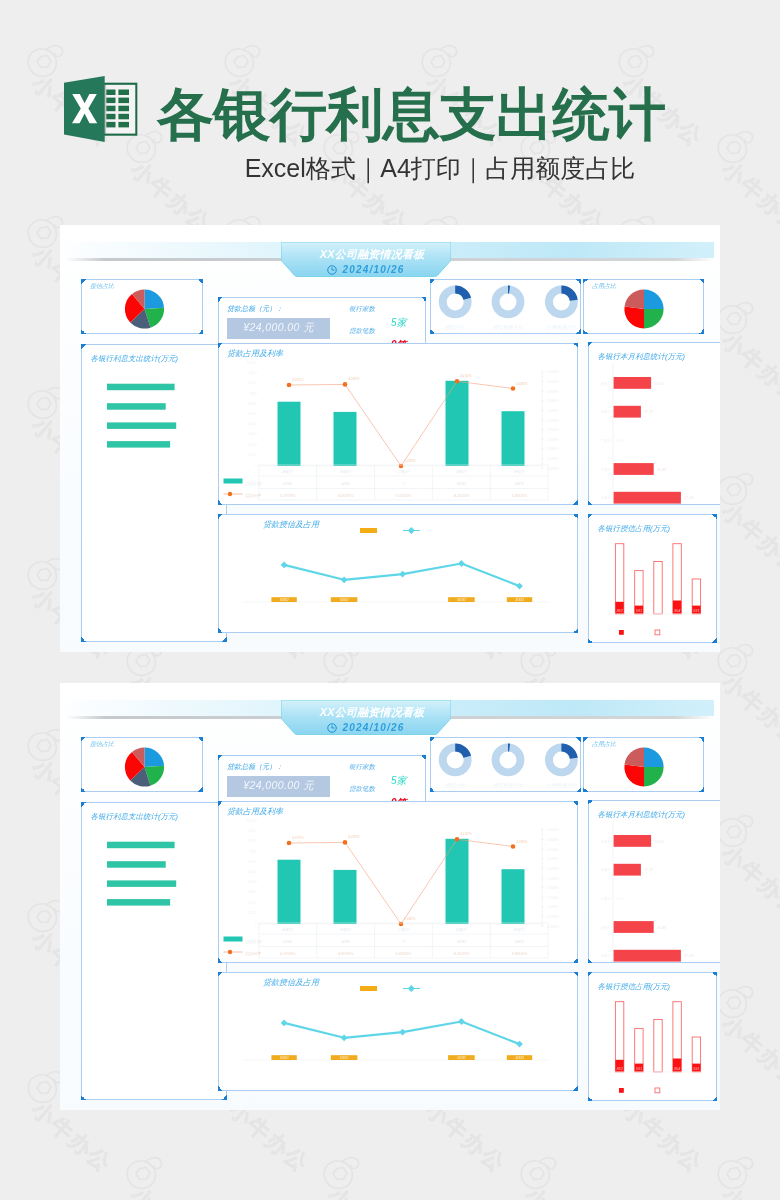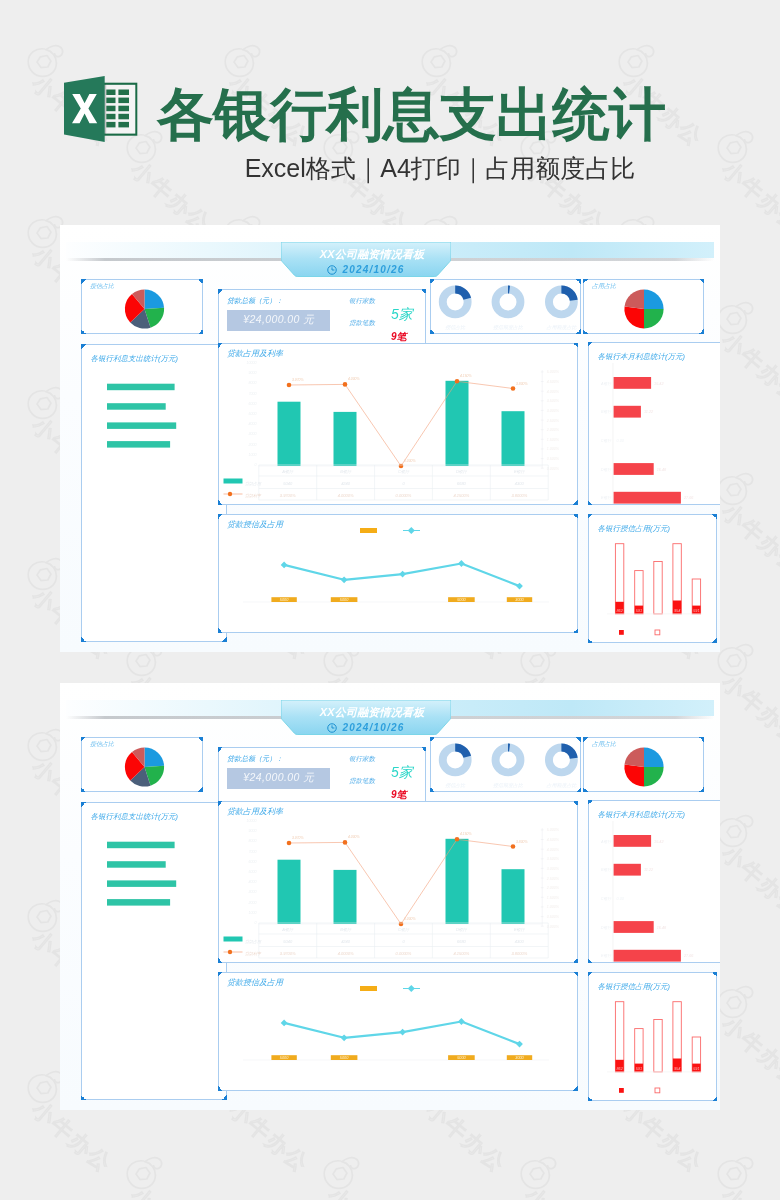--- a/index.html
+++ b/index.html
@@ -38,38 +38,38 @@
   .panel{position:absolute;background:#fff;border:1px solid #aacdf0;box-sizing:border-box;}
   .panel::before,.panel::after{content:"";position:absolute;width:8px;height:8px;}
   .cor{position:absolute;width:5px;height:5px;pointer-events:none;}
   .cor.tl{left:-1px;top:-1px;background:linear-gradient(135deg,#1a7fd4 50%,transparent 50%);}
   .cor.tr{right:-1px;top:-1px;background:linear-gradient(225deg,#1a7fd4 50%,transparent 50%);}
   .cor.bl{left:-1px;bottom:-1px;background:linear-gradient(45deg,#1a7fd4 50%,transparent 50%);}
   .cor.br{right:-1px;bottom:-1px;background:linear-gradient(315deg,#1a7fd4 50%,transparent 50%);}
   .ptitle{position:absolute;left:8px;top:2.5px;font-size:6px;line-height:7px;color:#68bcee;white-space:nowrap;}
   .ptitle.big{left:8.5px;top:5px;font-size:8px;line-height:9px;color:#3ea9e9;}
   .p-interest-out .ptitle.big,.p-interest-month .ptitle.big,.p-credit-used .ptitle.big{top:10px;font-size:7.5px;line-height:8.5px;}
-  .p-credit-line .ptitle.big{top:5px;}
+  .p-credit-line .ptitle.big{top:5px;margin-left:36px;}
 
   .p-pie-left{left:21px;top:54px;width:122px;height:55px;}
-  .p-kpi{left:157.5px;top:64px;width:208.5px;height:68px;}
+  .p-kpi{left:157.5px;top:72px;width:208.5px;height:68px;}
   .p-donuts{left:369.5px;top:54px;width:151px;height:55px;}
   .p-pie-right{left:523px;top:54px;width:121px;height:55px;}
   .p-interest-out{left:21px;top:119px;width:146px;height:298px;padding-left:48px;}
   .p-combo{left:157.5px;top:118px;width:360px;height:162px;}
   .p-credit-line{left:157.5px;top:289px;width:360px;height:119px;}
   .p-interest-month{left:528px;top:117px;width:139px;height:163px;}
   .p-credit-used{left:528px;top:289px;width:129px;height:129px;}
 
   
   .kpi-lbl{position:absolute;left:8.5px;top:7.2px;font-size:7px;line-height:8px;color:#3aa6e8;}
   .kpi-box{position:absolute;left:8.5px;top:20px;width:103.4px;height:20.6px;background:#b5c8e2;
            display:flex;align-items:center;justify-content:center;font-size:10.5px;color:#f4f7fb;letter-spacing:.4px;}
   .kpi-sub1{position:absolute;left:130.5px;top:6.6px;font-size:6.5px;line-height:7.5px;color:#58b0ea;}
-  .kpi-val1{position:absolute;left:172.5px;top:18.5px;font-size:14px;line-height:11px;color:#2ad6c8;}
+  .kpi-val1{position:absolute;left:172.5px;top:18.5px;font-size:10px;line-height:11px;color:#2ad6c8;}
   .kpi-sub2{position:absolute;left:130.5px;top:28.7px;font-size:6.5px;line-height:7.5px;color:#58b0ea;}
   .kpi-val2{position:absolute;left:172.5px;top:41.4px;font-size:10px;line-height:11px;color:#ea0a24;font-weight:700;}
 
   .pie-wrap,.pie-wrap2{position:absolute;left:0;top:0;width:100%;height:100%;}
   .donut-wrap{position:absolute;left:0;top:0;width:100%;height:100%;}
   .hbars,.rbars,.vbars,.combo-wrap,.line-wrap{position:absolute;left:0;top:0;width:100%;height:100%;}
   .lgd{position:absolute;left:0;top:0;width:100%;height:100%;}
   .lgd-bar{position:absolute;left:141.7px;top:13.4px;width:16.9px;height:4.8px;background:#f5ad16;}
   .lgd-line{position:absolute;left:184px;top:13px;width:17.8px;height:5px;
      background:linear-gradient(to bottom,transparent 38%,#5fd6e8 38%,#5fd6e8 62%,transparent 62%);}

